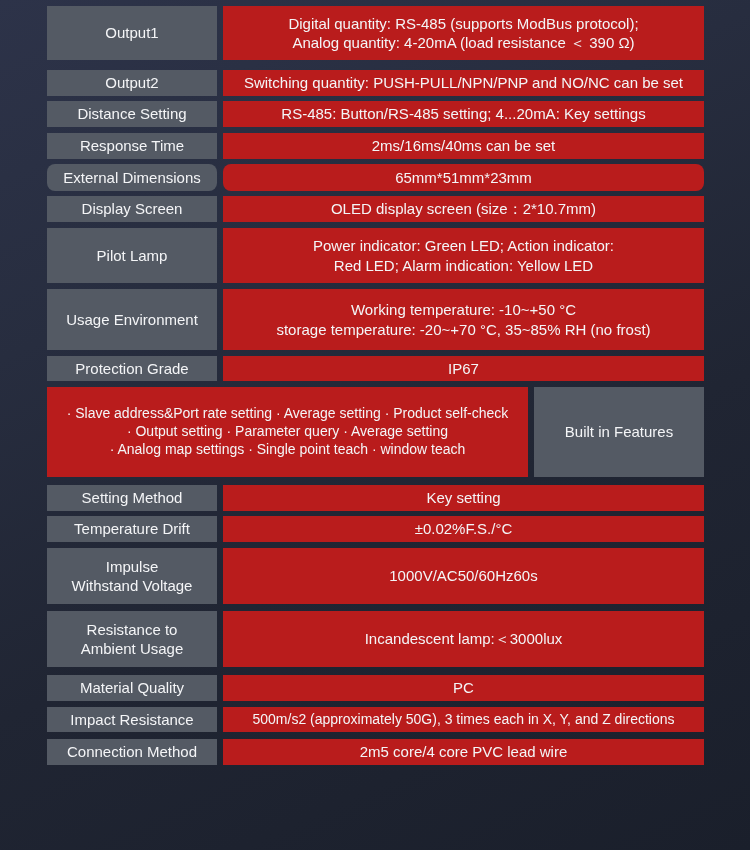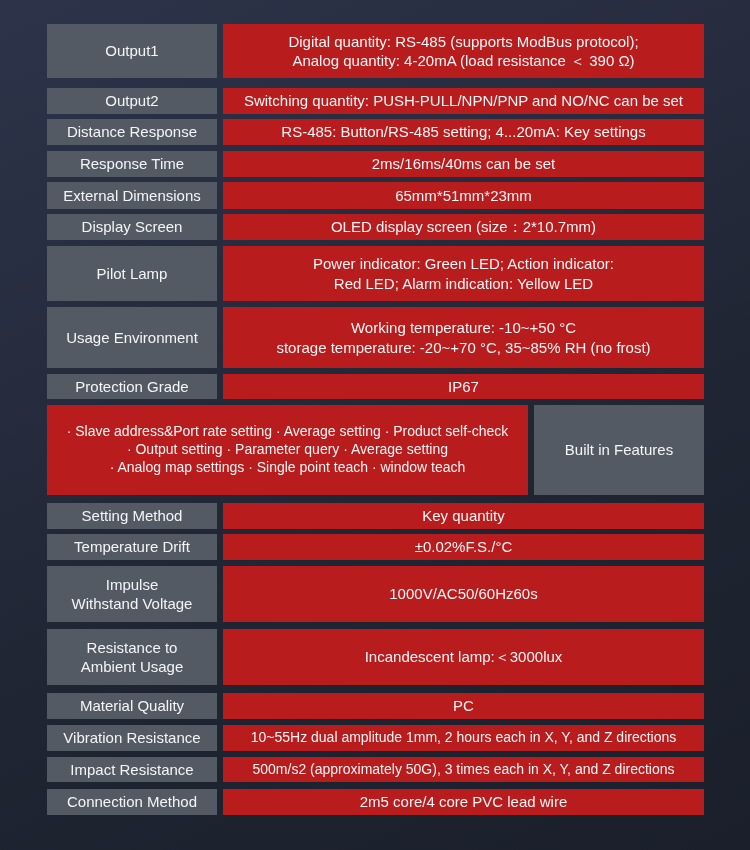--- a/index.html
+++ b/index.html
@@ -3,24 +3,23 @@
 <meta charset="utf-8">
 <style>
   html,body{margin:0;padding:0;}
   body{
     width:750px;height:850px;
     background:linear-gradient(155deg,#2d3349 0%,#272d3f 30%,#202533 60%,#1a1f2b 100%);
     font-family:"Liberation Sans","DejaVu Sans",sans-serif;
     overflow:hidden;
   }
   .spec-table{
-    padding-top:16px;
+    padding-top:6px;
     padding-left:47px;
     width:657px;
-    margin-top:8px;
   }
   .row{
     display:flex;
     gap:6px;
     margin-bottom:5px;
   }
   .cell{
     display:flex;
     align-items:center;
     justify-content:center;
@@ -40,21 +39,21 @@
   .value{
     width:481px;
     flex:0 0 481px;
     background:#b91c1c;
     padding:0 6px;
   }
   .fs14 .value{font-size:14px;}
   
   .r1 .cell{min-height:54px;} .r1{margin-bottom:10px;}
   .r3{margin-bottom:6px;}
-  .r5 .cell{min-height:27px;}
+  .r5 .cell{min-height:27px;border-radius:8px;}
   .r6{margin-bottom:6px;}
   .r7 .cell{min-height:55px;} .r7{margin-bottom:6px;}
   .r8 .cell{min-height:61px;} .r8{margin-bottom:6px;align-items:center;}
   .r9 .cell{min-height:25px;} .r9{margin-bottom:6px;}
   .r10 .cell{min-height:90px;} .r10{margin-bottom:8px;}
   .r12{margin-bottom:6px;}
   .r13 .cell{min-height:56px;} .r13{margin-bottom:7px;}
   .r14 .cell{min-height:56px;} .r14{margin-bottom:8px;}
   .r15{margin-bottom:6px;}
   .r16{margin-bottom:6px;}
@@ -71,21 +70,21 @@
     <div class="cell value">Digital quantity: RS-485 (supports ModBus protocol);
 Analog quantity: 4-20mA (load resistance ＜ 390 Ω)</div>
   </div>
 
   <div class="row r2">
     <div class="cell label">Output2</div>
     <div class="cell value">Switching quantity: PUSH-PULL/NPN/PNP and NO/NC can be set</div>
   </div>
 
   <div class="row r3">
-    <div class="cell label">Distance Response</div>
+    <div class="cell label">Distance Setting</div>
     <div class="cell value">RS-485: Button/RS-485 setting; 4...20mA: Key settings</div>
   </div>
 
   <div class="row r4">
     <div class="cell label">Response Time</div>
     <div class="cell value">2ms/16ms/40ms can be set</div>
   </div>
 
   <div class="row r5">
     <div class="cell label">External Dimensions</div>
@@ -116,21 +115,21 @@
 
   <div class="row r10 fs14">
     <div class="cell value">· Slave address&amp;Port rate setting · Average setting · Product self-check
 · Output setting · Parameter query · Average setting
 · Analog map settings · Single point teach · window teach</div>
     <div class="cell label">Built in Features</div>
   </div>
 
   <div class="row r11">
     <div class="cell label">Setting Method</div>
-    <div class="cell value">Key quantity</div>
+    <div class="cell value">Key setting</div>
   </div>
 
   <div class="row r12">
     <div class="cell label">Temperature Drift</div>
     <div class="cell value">±0.02%F.S./°C</div>
   </div>
 
   <div class="row r13">
     <div class="cell label">Impulse
 Withstand Voltage</div>
@@ -141,24 +140,20 @@
     <div class="cell label">Resistance to
 Ambient Usage</div>
     <div class="cell value">Incandescent lamp:＜3000lux</div>
   </div>
 
   <div class="row r15">
     <div class="cell label">Material Quality</div>
     <div class="cell value">PC</div>
   </div>
 
-  <div class="row r16 fs14">
-    <div class="cell label">Vibration Resistance</div>
-    <div class="cell value">10~55Hz dual amplitude 1mm, 2 hours each in X, Y, and Z directions</div>
-  </div>
 
   <div class="row r17 fs14">
     <div class="cell label">Impact Resistance</div>
     <div class="cell value">500m/s2 (approximately 50G), 3 times each in X, Y, and Z directions</div>
   </div>
 
   <div class="row r18">
     <div class="cell label">Connection Method</div>
     <div class="cell value">2m5 core/4 core PVC lead wire</div>
   </div>

